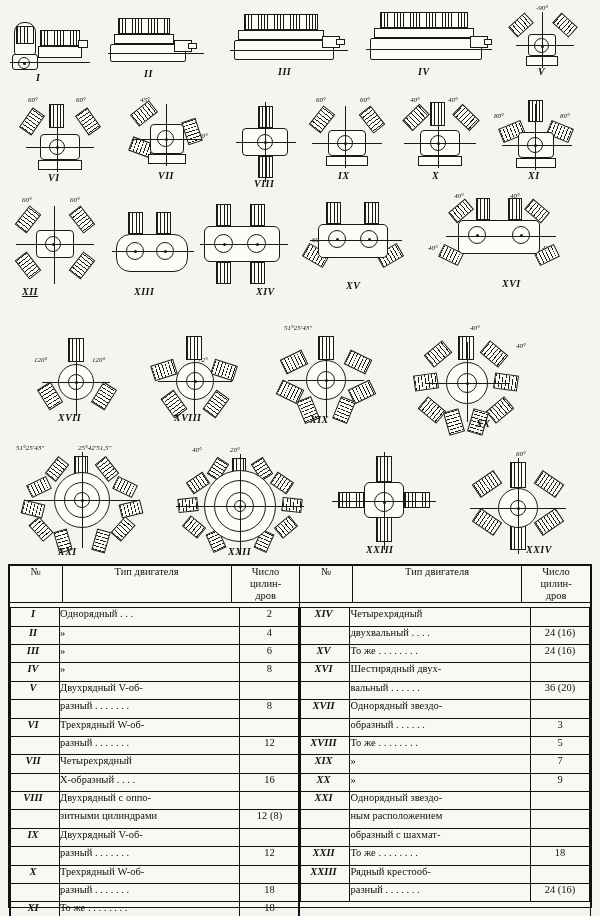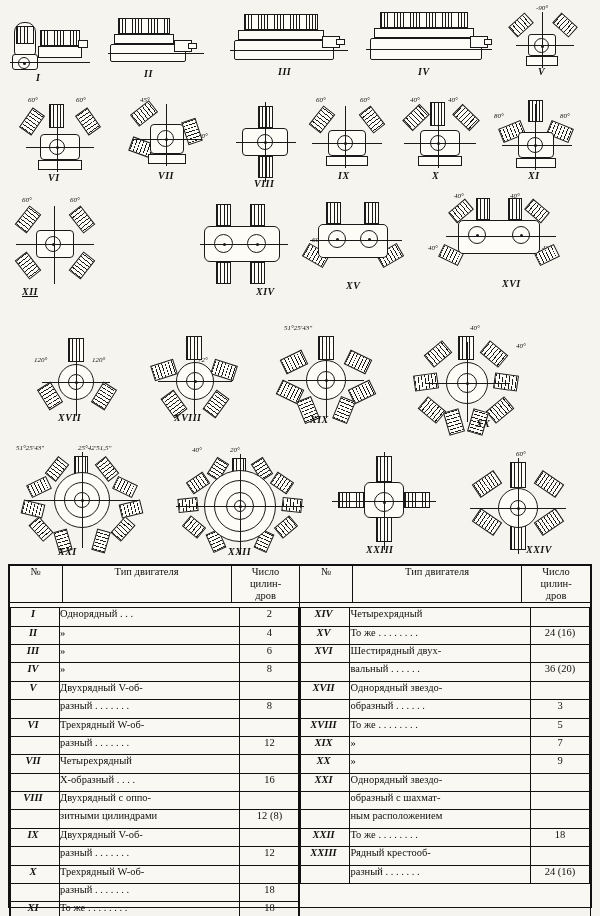--- a/index.html
+++ b/index.html
@@ -274,20 +274,31 @@
       <div class="cyl" style="left:4px;top:62px;width:24px;height:15px;transform:rotate(52deg);"></div>
       <div class="cyl" style="left:58px;top:62px;width:24px;height:15px;transform:rotate(-52deg);"></div>
       <div class="blk" style="left:24px;top:34px;width:38px;height:28px;border-radius:4px;"></div>
       <div class="circ" style="left:33px;top:40px;width:16px;height:16px;"></div>
       <div class="dot" style="left:40px;top:47px;"></div>
       <div class="axis" style="left:4px;top:48px;width:78px;"></div>
       <div class="axisv" style="left:42px;top:10px;height:78px;"></div>
       <div class="cap" style="left:10px;top:90px;text-decoration:underline;">XII</div>
     </div>
 
+    <div class="fig" style="left:110px;top:210px;width:92px;height:94px;">
+      <div class="cyl" style="left:18px;top:2px;width:15px;height:22px;"></div>
+      <div class="cyl" style="left:46px;top:2px;width:15px;height:22px;"></div>
+      <div class="blk" style="left:6px;top:24px;width:72px;height:38px;border-radius:14px;"></div>
+      <div class="circ" style="left:16px;top:32px;width:18px;height:18px;"></div>
+      <div class="circ" style="left:46px;top:32px;width:18px;height:18px;"></div>
+      <div class="dot" style="left:24px;top:40px;"></div>
+      <div class="dot" style="left:54px;top:40px;"></div>
+      <div class="axis" style="left:2px;top:41px;width:82px;"></div>
+      <div class="cap" style="left:24px;top:76px;">XIII</div>
+    </div>
 
     <div class="fig" style="left:200px;top:202px;width:100px;height:100px;">
       <div class="cyl" style="left:16px;top:2px;width:15px;height:22px;"></div>
       <div class="cyl" style="left:50px;top:2px;width:15px;height:22px;"></div>
       <div class="cyl" style="left:16px;top:60px;width:15px;height:22px;"></div>
       <div class="cyl" style="left:50px;top:60px;width:15px;height:22px;"></div>
       <div class="blk" style="left:4px;top:24px;width:76px;height:36px;border-radius:6px;"></div>
       <div class="circ" style="left:14px;top:32px;width:19px;height:19px;"></div>
       <div class="circ" style="left:47px;top:32px;width:19px;height:19px;"></div>
       <div class="dot" style="left:22.5px;top:40.5px;"></div>
@@ -591,20 +602,25 @@
           </td>
           <td colspan="3" style="padding:4px 0 0 0;">
             <table class="inner">
                 <tbody id="right-body">
                   <tr>
                     <td class="num">XIV</td>
                     <td class="typ">Четырехрядный</td>
                     <td class="cnt"></td>
                   </tr>
                   <tr>
+                    <td class="num"></td>
+                    <td class="typ">двухвальный  . . . .</td>
+                    <td class="cnt">24 (16)</td>
+                  </tr>
+                  <tr>
                     <td class="num">XV</td>
                     <td class="typ">То же  . . . . . . . .</td>
                     <td class="cnt">24 (16)</td>
                   </tr>
                   <tr>
                     <td class="num">XVI</td>
                     <td class="typ">Шестирядный двух-</td>
                     <td class="cnt"></td>
                   </tr>
                   <tr>
@@ -637,26 +653,26 @@
                     <td class="typ ind">»</td>
                     <td class="cnt">9</td>
                   </tr>
                   <tr>
                     <td class="num">XXI</td>
                     <td class="typ">Однорядный звездо-</td>
                     <td class="cnt"></td>
                   </tr>
                   <tr>
                     <td class="num"></td>
+                    <td class="typ">ным   расположением</td>
+                    <td class="cnt"></td>
+                  </tr>
+                  <tr>
+                    <td class="num"></td>
                     <td class="typ">образный с шахмат-</td>
-                    <td class="cnt"></td>
-                  </tr>
-                  <tr>
-                    <td class="num"></td>
-                    <td class="typ">ным   расположением</td>
                     <td class="cnt"></td>
                   </tr>
                   <tr>
                     <td class="num">XXII</td>
                     <td class="typ">То же  . . . . . . . .</td>
                     <td class="cnt">18</td>
                   </tr>
                   <tr>
                     <td class="num">XXIII</td>
                     <td class="typ">Рядный   крестооб-</td>

